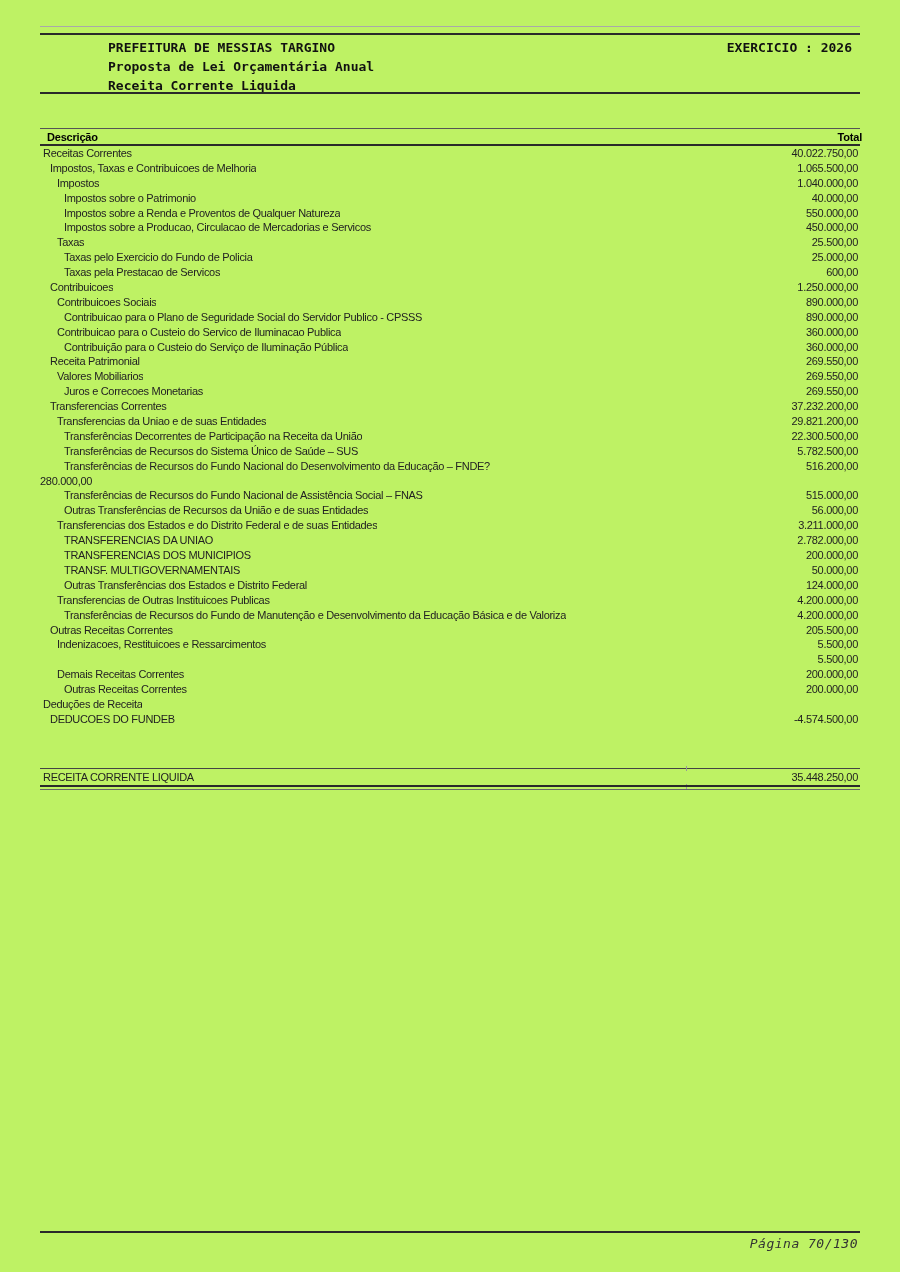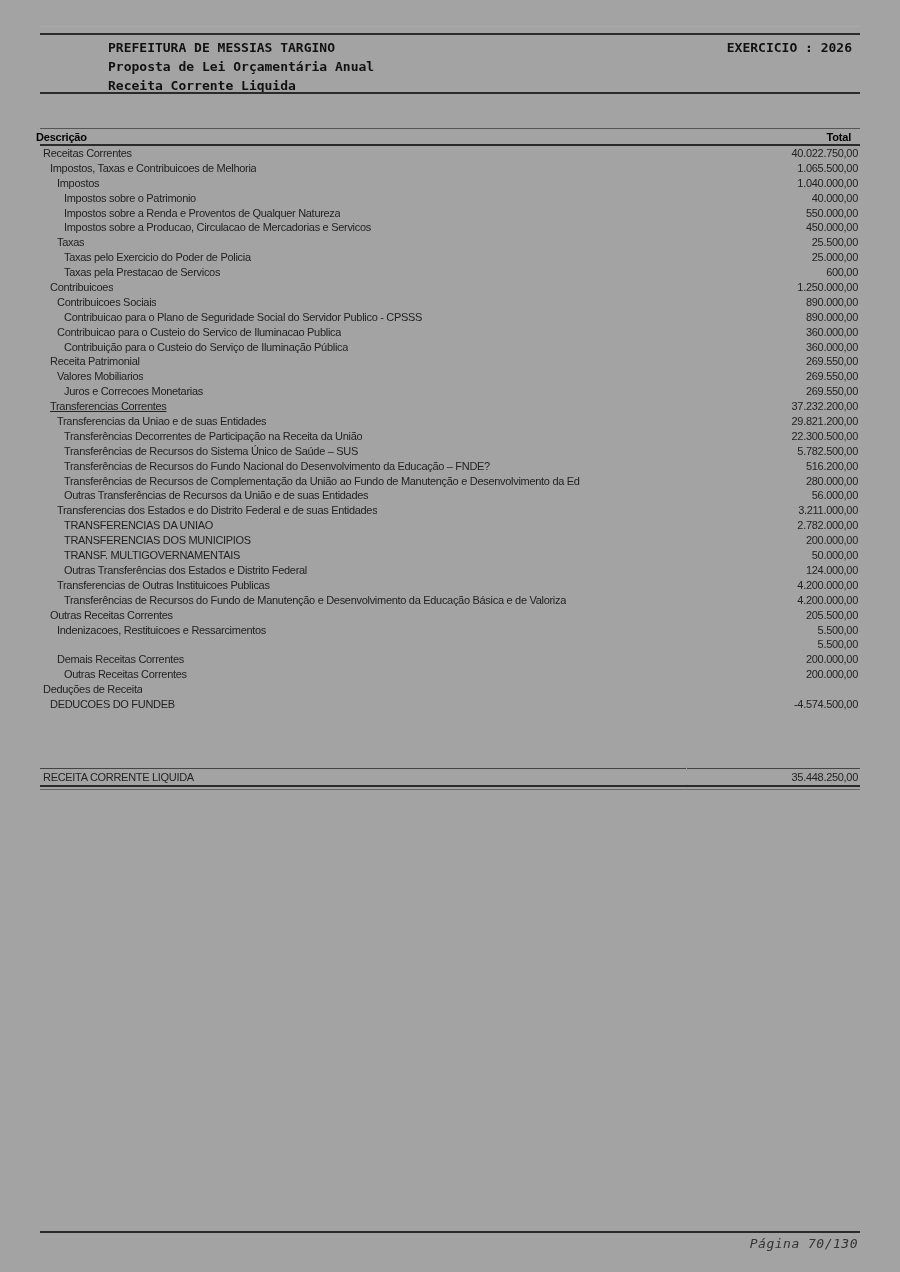--- a/index.html
+++ b/index.html
@@ -1,21 +1,21 @@
 <!DOCTYPE html>
 <html><head>
 <meta charset="utf-8">
 <title>Receita Corrente Liquida</title>
 <style>
   * { margin:0; padding:0; box-sizing:border-box; }
   html,body { background:#fff; }
   .page {
     position:relative;
     width:900px; height:1272px;
-    background:#a3a3a3;
+    background:#bef264;
     font-family:"Liberation Sans", sans-serif;
     color:#1a1a1a;
     overflow:hidden;
   }
   .hrule { position:absolute; left:40px; width:820px; background:#2a2a2a; }
   .rule-top-thin   { top:26px;  height:1px; background:#a9a9a9; }
   .rule-top-thick  { top:33px;  height:2px; }
   .rule-head-bot   { top:92px;  height:2px; }
   .rule-tbl-top    { top:128px; height:1px; background:#555; }
   .rule-tbl-hdr    { top:144px; height:2px; }
@@ -26,21 +26,21 @@
   .tick { position:absolute; width:1px; height:5px; background:#999; }
 
   .doc-header {
     position:absolute; left:108px; right:48px; top:38px;
     font-family:"DejaVu Sans Mono","Liberation Mono",monospace;
     font-weight:bold; font-size:13px; line-height:19px; color:#111;
   }
   .doc-header .line1 { display:flex; justify-content:space-between; }
 
   .tbl-header {
-    position:absolute; left:33px; width:820px; top:130px;
+    position:absolute; left:44px; width:820px; top:130px;
     display:flex; justify-content:space-between;
     font-size:11px; font-weight:bold; letter-spacing:-0.2px;
     line-height:14px; color:#000;
   }
   .tbl-header .col-desc { padding-left:3px; }
   .tbl-header .col-total { padding-right:2px; }
 
   .tbl-rows {
     position:absolute; left:40px; width:820px; top:146px;
     font-size:11px; letter-spacing:-0.3px; color:#222;
@@ -115,21 +115,21 @@
       </div>
       <div class="trow">
         <span class="tlabel" style="padding-left: 24px;">Impostos sobre a Producao, Circulacao de Mercadorias e Servicos</span>
         <span class="tvalue">450.000,00</span>
       </div>
       <div class="trow">
         <span class="tlabel" style="padding-left: 17px;">Taxas</span>
         <span class="tvalue">25.500,00</span>
       </div>
       <div class="trow">
-        <span class="tlabel" style="padding-left: 24px;">Taxas pelo Exercicio do Poder de Policia</span>
+        <span class="tlabel" style="padding-left: 24px;">Taxas pelo Exercicio do Fundo de Policia</span>
         <span class="tvalue">25.000,00</span>
       </div>
       <div class="trow">
         <span class="tlabel" style="padding-left: 24px;">Taxas pela Prestacao de Servicos</span>
         <span class="tvalue">600,00</span>
       </div>
       <div class="trow">
         <span class="tlabel" style="padding-left: 10px;">Contribuicoes</span>
         <span class="tvalue">1.250.000,00</span>
       </div>
@@ -155,42 +155,45 @@
       </div>
       <div class="trow">
         <span class="tlabel" style="padding-left: 17px;">Valores Mobiliarios</span>
         <span class="tvalue">269.550,00</span>
       </div>
       <div class="trow">
         <span class="tlabel" style="padding-left: 24px;">Juros e Correcoes Monetarias</span>
         <span class="tvalue">269.550,00</span>
       </div>
       <div class="trow">
-        <span class="tlabel" style="padding-left: 10px; text-decoration: underline;">Transferencias Correntes</span>
+        <span class="tlabel" style="padding-left: 10px;">Transferencias Correntes</span>
         <span class="tvalue">37.232.200,00</span>
       </div>
       <div class="trow">
         <span class="tlabel" style="padding-left: 17px;">Transferencias da Uniao e de suas Entidades</span>
         <span class="tvalue">29.821.200,00</span>
       </div>
       <div class="trow">
         <span class="tlabel" style="padding-left: 24px;">Transferências Decorrentes de Participação na Receita da União</span>
         <span class="tvalue">22.300.500,00</span>
       </div>
       <div class="trow">
         <span class="tlabel" style="padding-left: 24px;">Transferências de Recursos do Sistema Único de Saúde – SUS</span>
         <span class="tvalue">5.782.500,00</span>
       </div>
       <div class="trow">
         <span class="tlabel" style="padding-left: 24px;">Transferências de Recursos do Fundo Nacional do Desenvolvimento da Educação – FNDE?</span>
         <span class="tvalue">516.200,00</span>
       </div>
       <div class="trow">
-        <span class="tlabel" style="padding-left: 24px;">Transferências de Recursos de Complementação da União ao Fundo de Manutenção e Desenvolvimento da Ed</span>
         <span class="tvalue">280.000,00</span>
+      </div>
+      <div class="trow">
+        <span class="tlabel" style="padding-left: 24px;">Transferências de Recursos do Fundo Nacional de Assistência Social – FNAS</span>
+        <span class="tvalue">515.000,00</span>
       </div>
       <div class="trow">
         <span class="tlabel" style="padding-left: 24px;">Outras Transferências de Recursos da União e de suas Entidades</span>
         <span class="tvalue">56.000,00</span>
       </div>
       <div class="trow">
         <span class="tlabel" style="padding-left: 17px;">Transferencias dos Estados e do Distrito Federal e de suas Entidades</span>
         <span class="tvalue">3.211.000,00</span>
       </div>
       <div class="trow">

